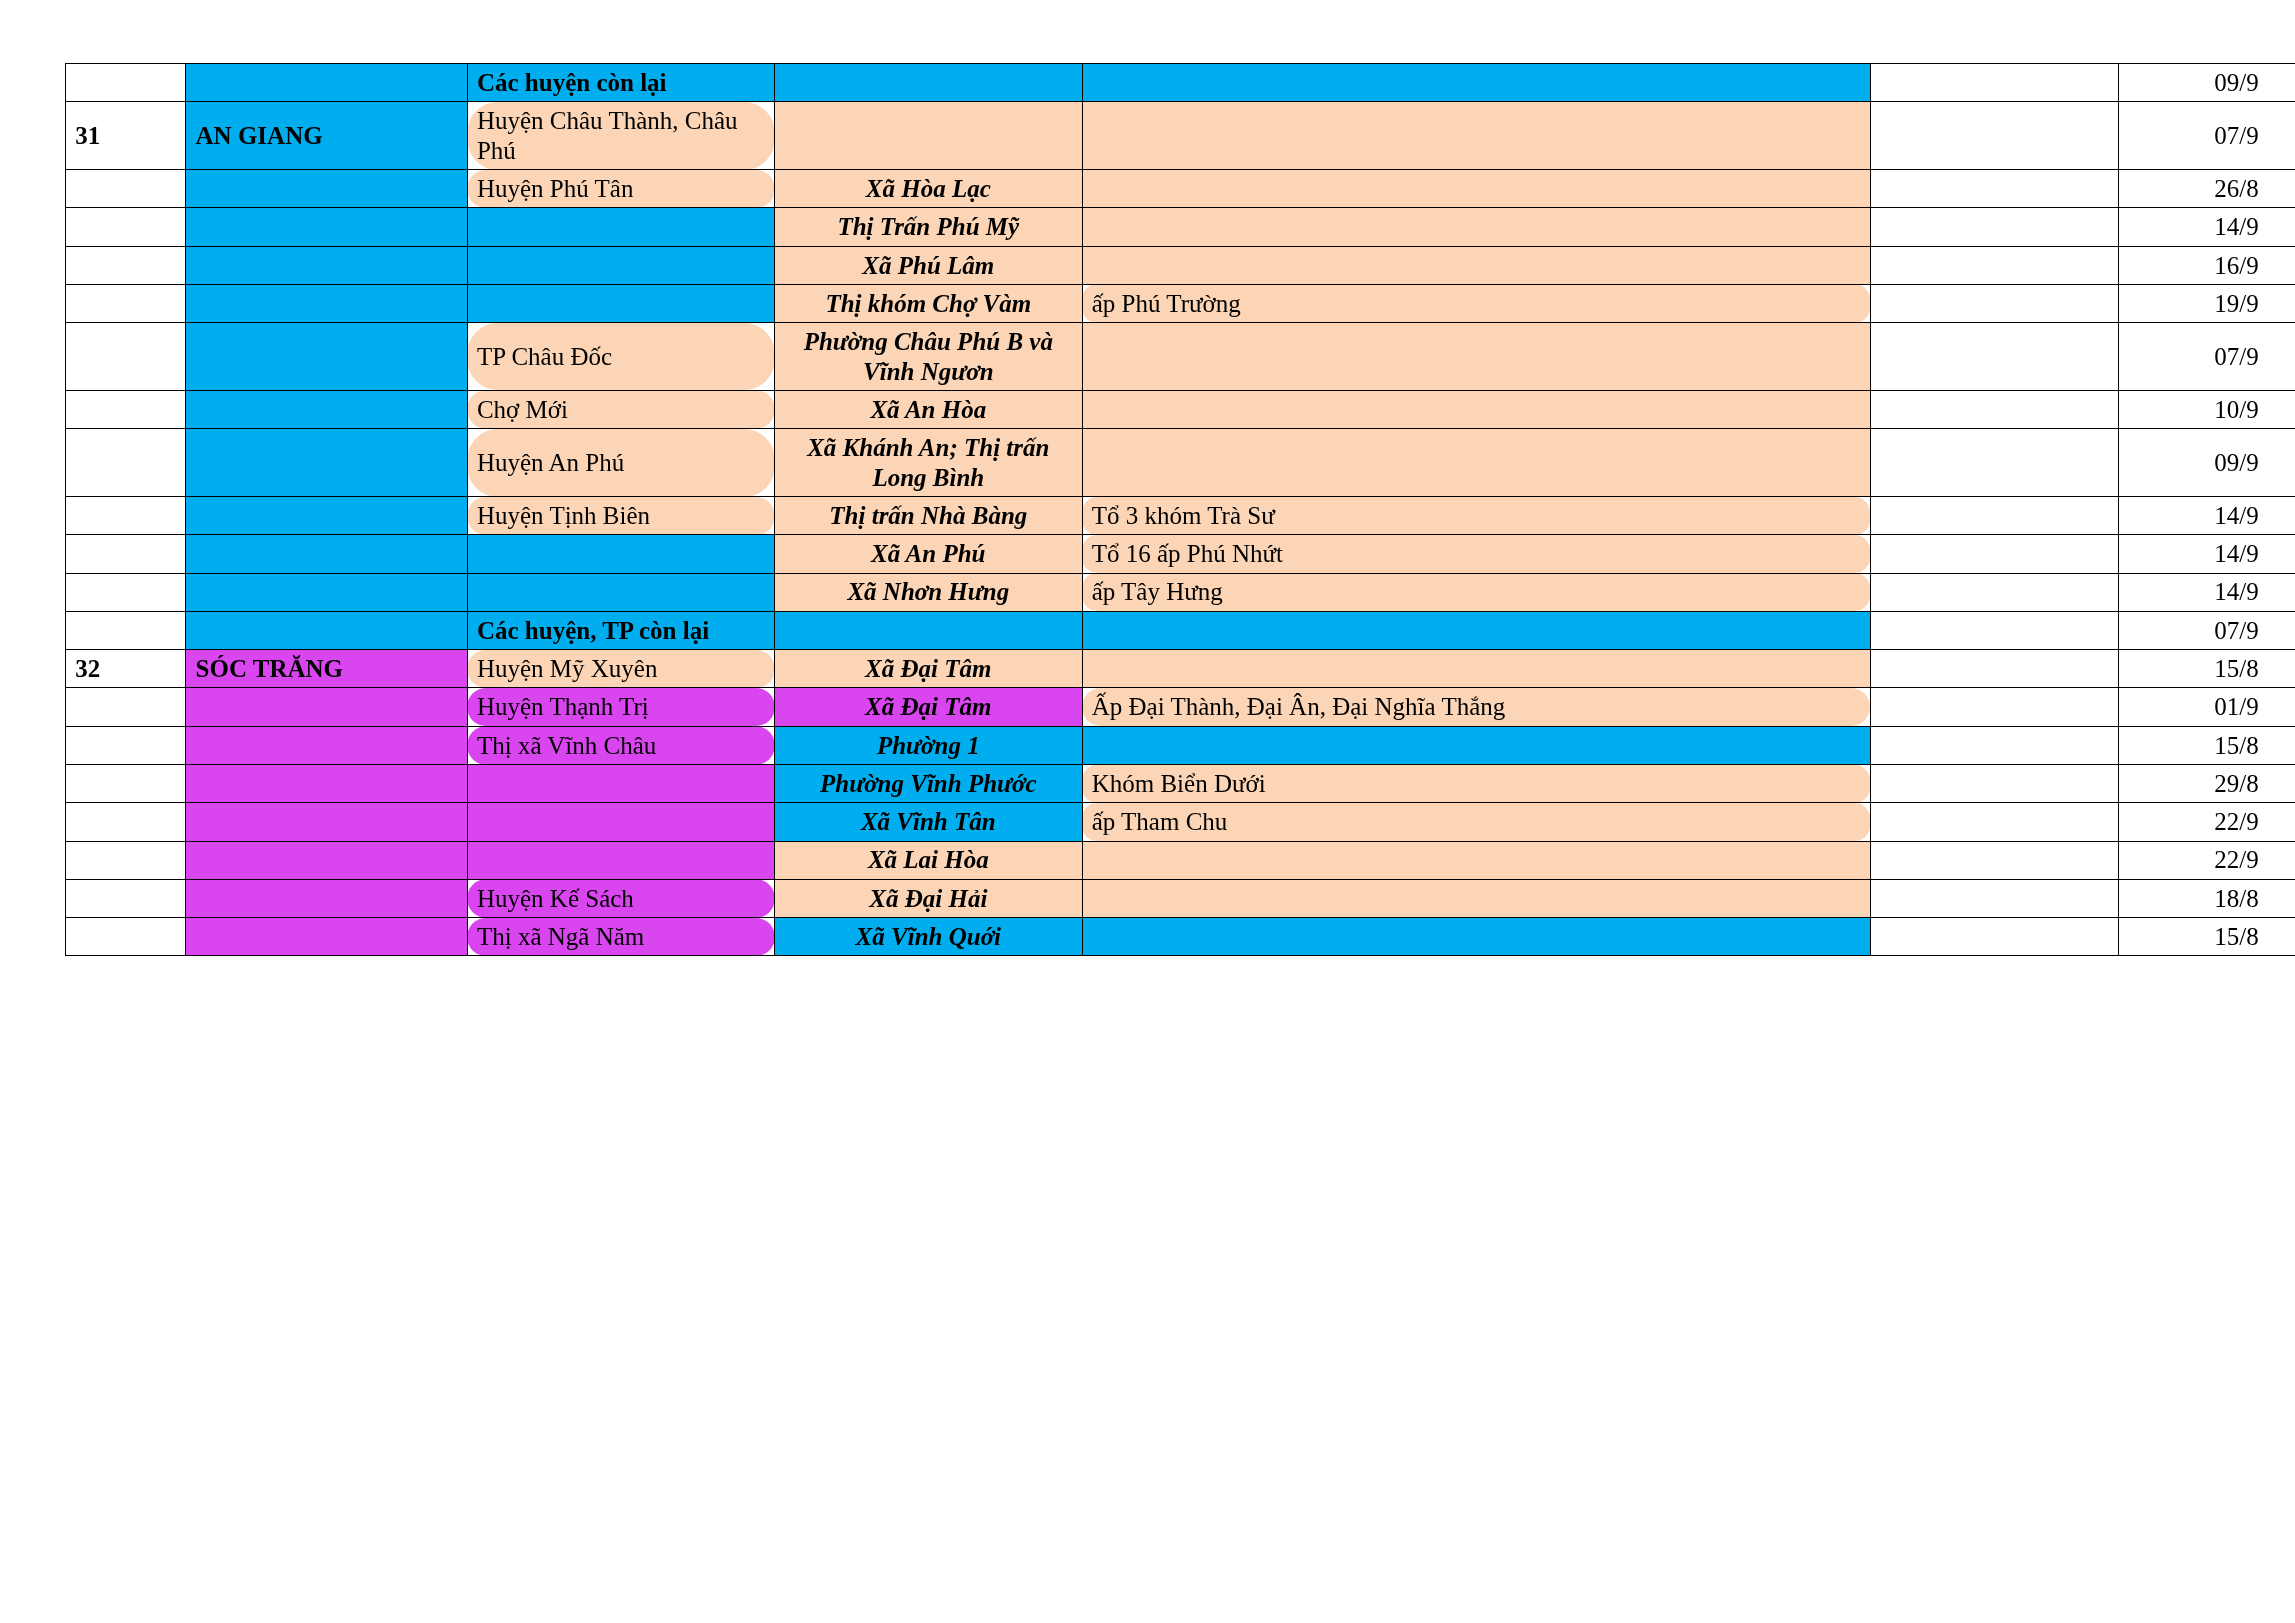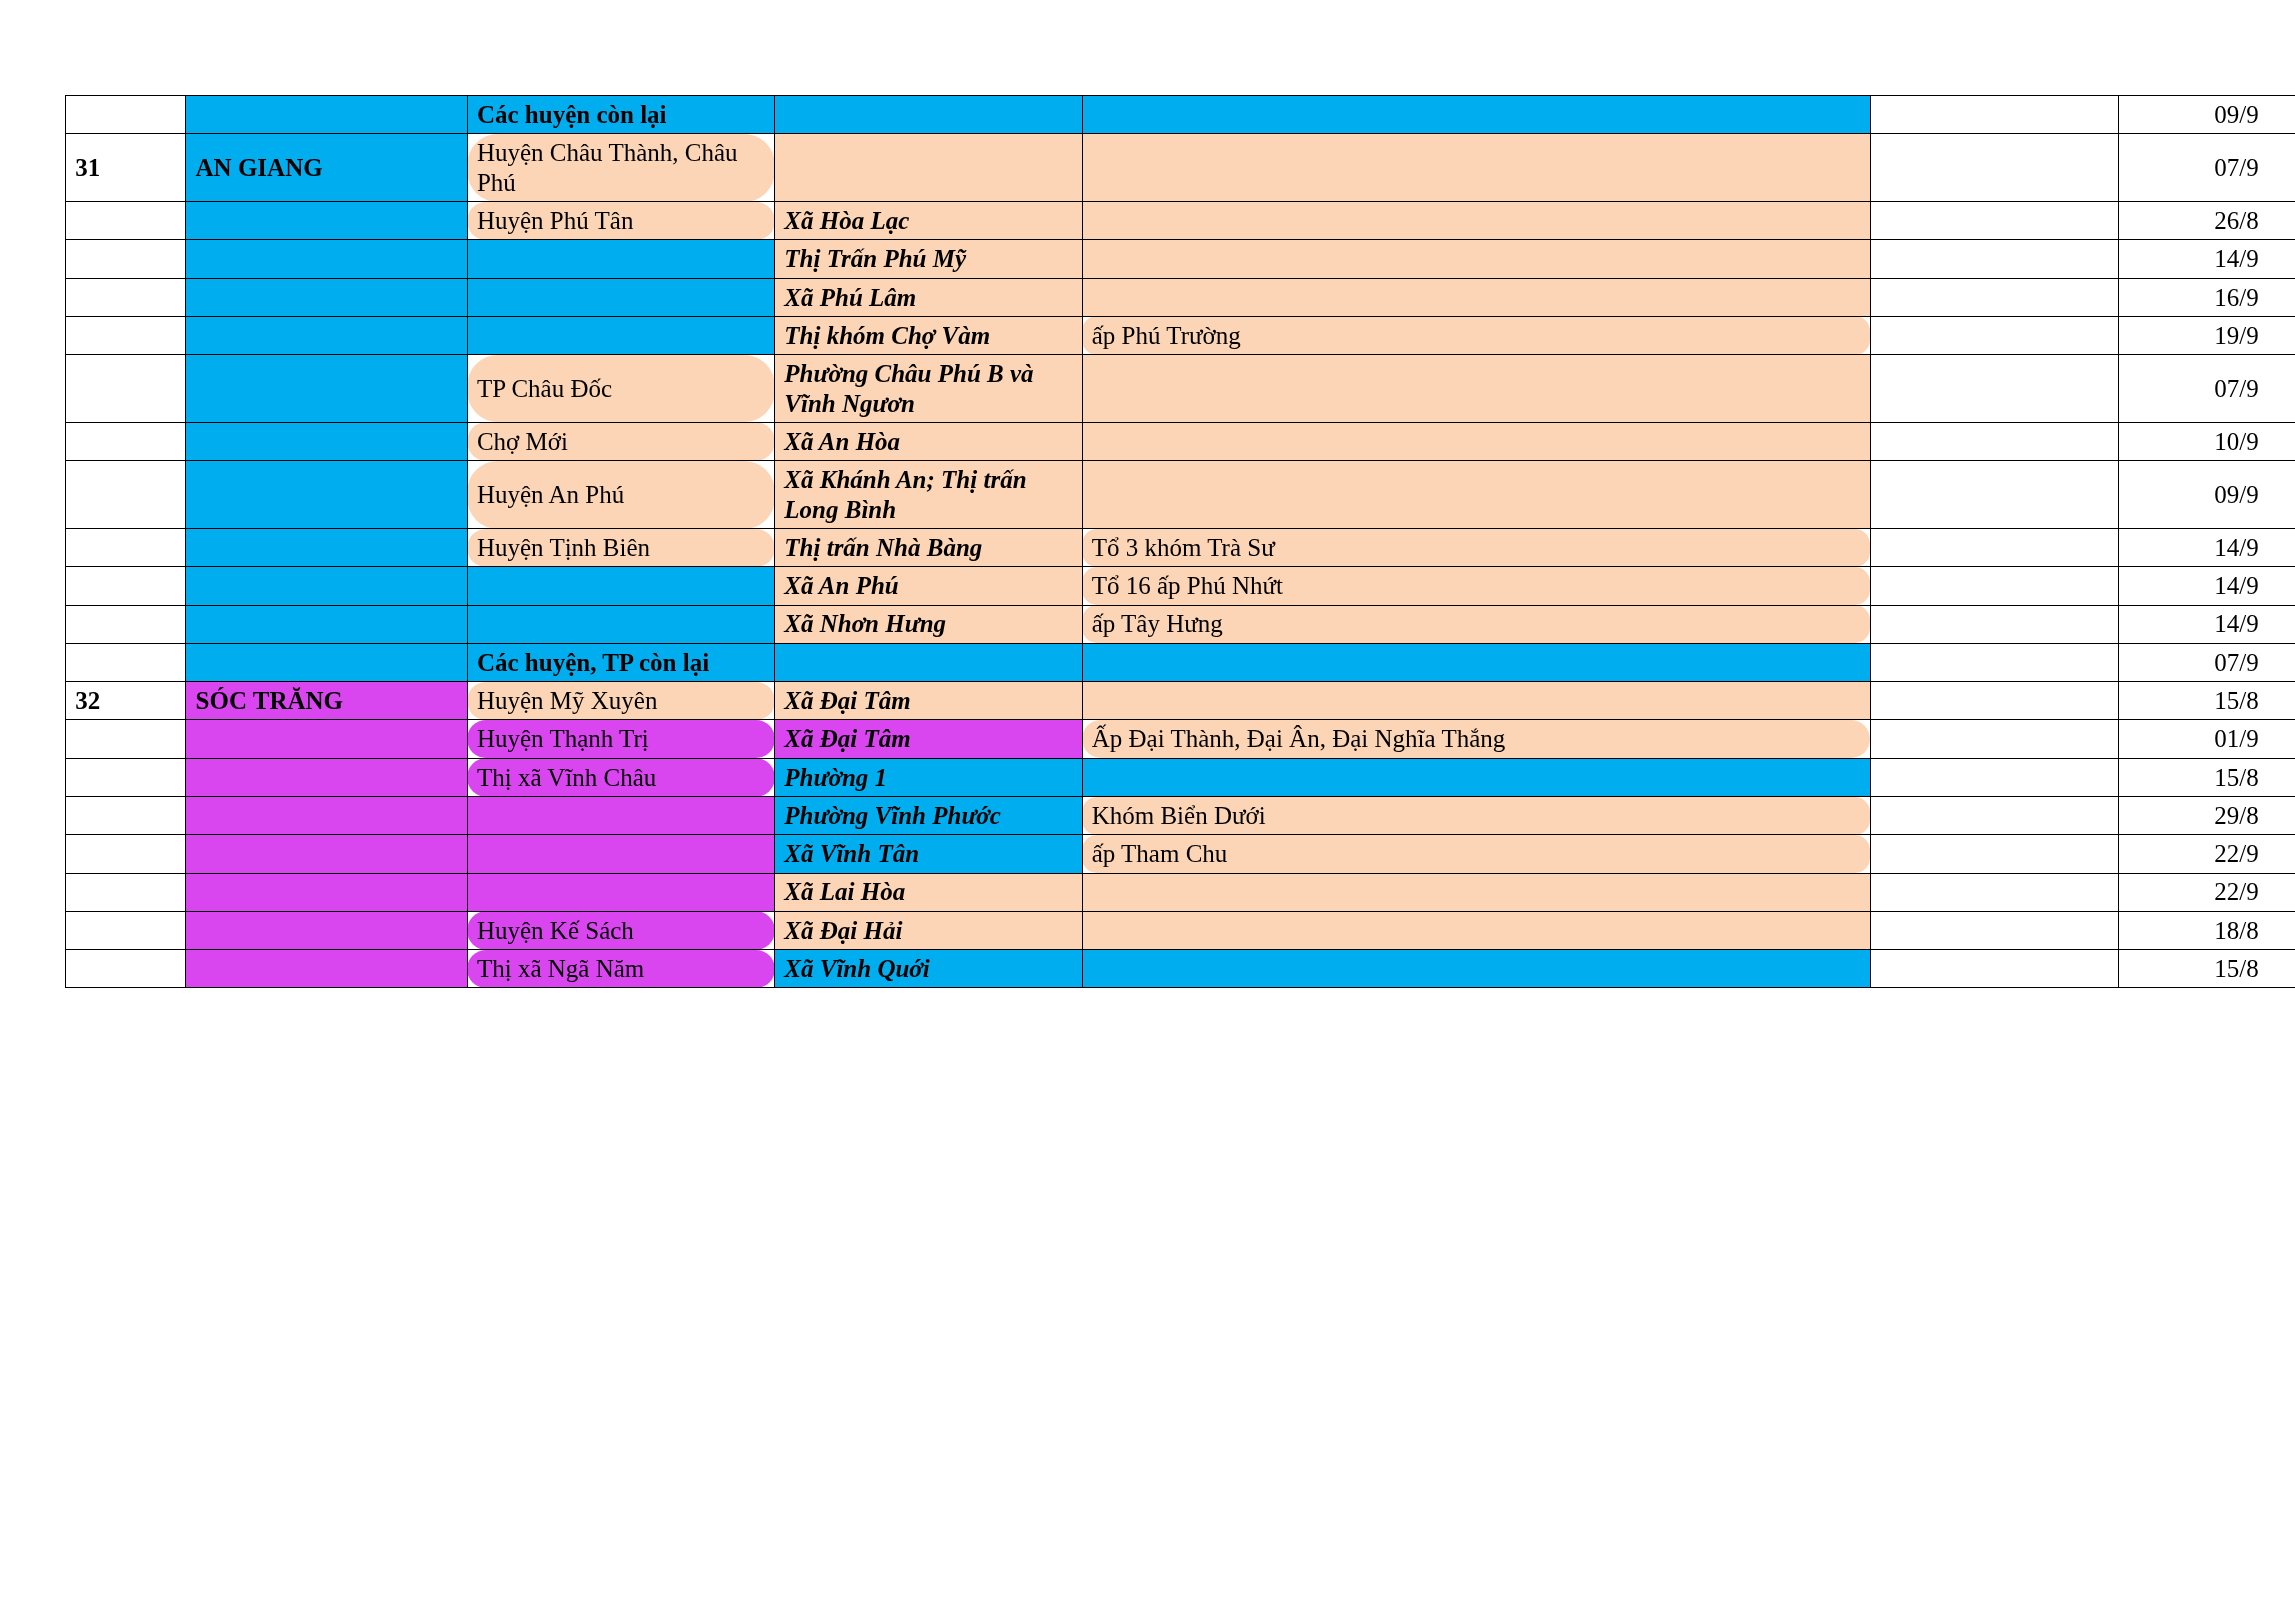--- a/index.html
+++ b/index.html
@@ -11,21 +11,21 @@
     width: 2295px;
     height: 1623px;
     font-family: "Liberation Serif", serif;
     -webkit-font-smoothing: antialiased;
   }
   .page {
     position: relative;
     width: 2295px;
     height: 1623px;
     box-sizing: border-box;
-    padding: 95px 65px 0 65px;
+    padding: 63px 65px 0 65px;
   }
   table.doc-table {
     border-collapse: collapse;
     table-layout: fixed;
     width: 2153px;
     margin: 0;
   }
   table.doc-table td {
     border: 1.3px solid #000000;
     padding: 3.9px 9.2px;
@@ -33,21 +33,21 @@
     line-height: 1.18;
     vertical-align: middle;
     color: #000000;
     word-wrap: break-word;
     overflow-wrap: break-word;
   }
   
   .c-stt   { width: 101px; }
   .c-prov  { width: 262px; }
   .c-dist  { width: 288px; }
-  .c-ward  { width: 288px; }
+  .c-ward  { width: 288px; text-align: center; }
   .c-area  { width: 769px; }
   .c-blank { width: 229px; }
   .c-date  { width: 216px; text-align: center; }
 
   
   .f-blue  { background: #00AEEF; }
   .f-peach { background: #FBD5B5; }
   .f-green { background: #d946ef; }
   .f-none  { background: #ffffff; }
 

